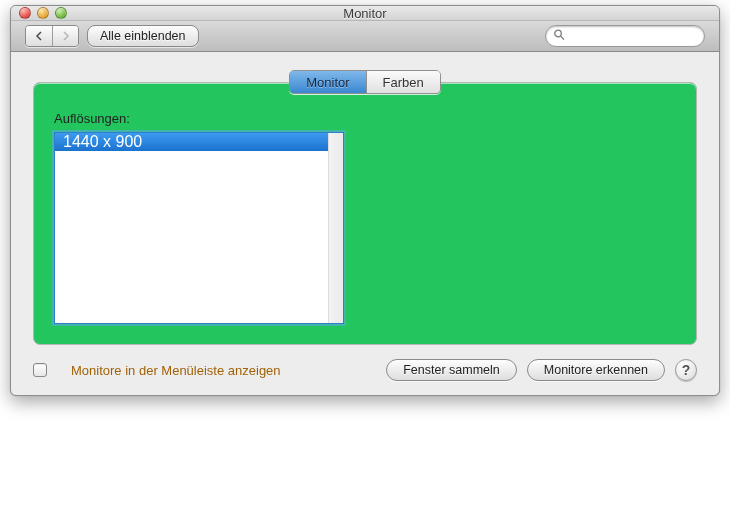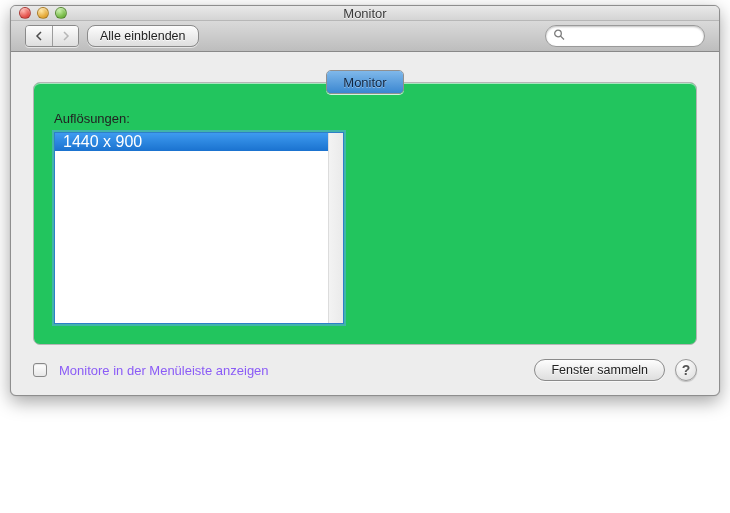--- a/index.html
+++ b/index.html
@@ -202,23 +202,23 @@
   }
   .bottom-row {
     display: flex;
     align-items: center;
     gap: 10px;
     padding-top: 14px;
   }
   .checkbox {
     display: inline-flex;
     align-items: flex-start;
-    gap: 12px;
-    font-size: 13px;
-    color: #8b5cf6;
+    gap: 24px;
+    font-size: 13px;
+    color: #a16207;
     cursor: default;
   }
   .checkbox .box {
     width: 14px;
     height: 14px;
     border: 1px solid #888;
     border-radius: 3px;
     background: linear-gradient(#fff,#e7e7e7);
     box-shadow: inset 0 1px 1px rgba(0,0,0,0.1);
   }
@@ -275,37 +275,39 @@
             </svg>
         </span>
         <input class="search" type="text" placeholder="" style="">
       </div>
     </div>
 
     <div class="content">
       <div class="tabs-row">
         <div class="tabs">
           <div class="tab active">Monitor</div>
+          <div class="tab inactive">Farben</div>
         </div>
       </div>
 
       <div class="panel">
         <div class="res-label">Auflösungen:</div>
         <div class="listbox">
           <div class="list-col">
             <div class="list-item">1440 x 900</div>
           </div>
           <div class="list-scroll"></div>
         </div>
       </div>
 
       <div class="bottom-row">
         <label class="checkbox">
           <span class="box"></span>
           <span>Monitore in der Menüleiste anzeigen</span>
         </label>
         <div class="toolbar-spacer"></div>
         <button class="aqua-button pill">Fenster sammeln</button>
+        <button class="aqua-button pill">Monitore erkennen</button>
         <div class="help-button">?</div>
       </div>
     </div>
   </div>
 </div>
 
 </body></html>

